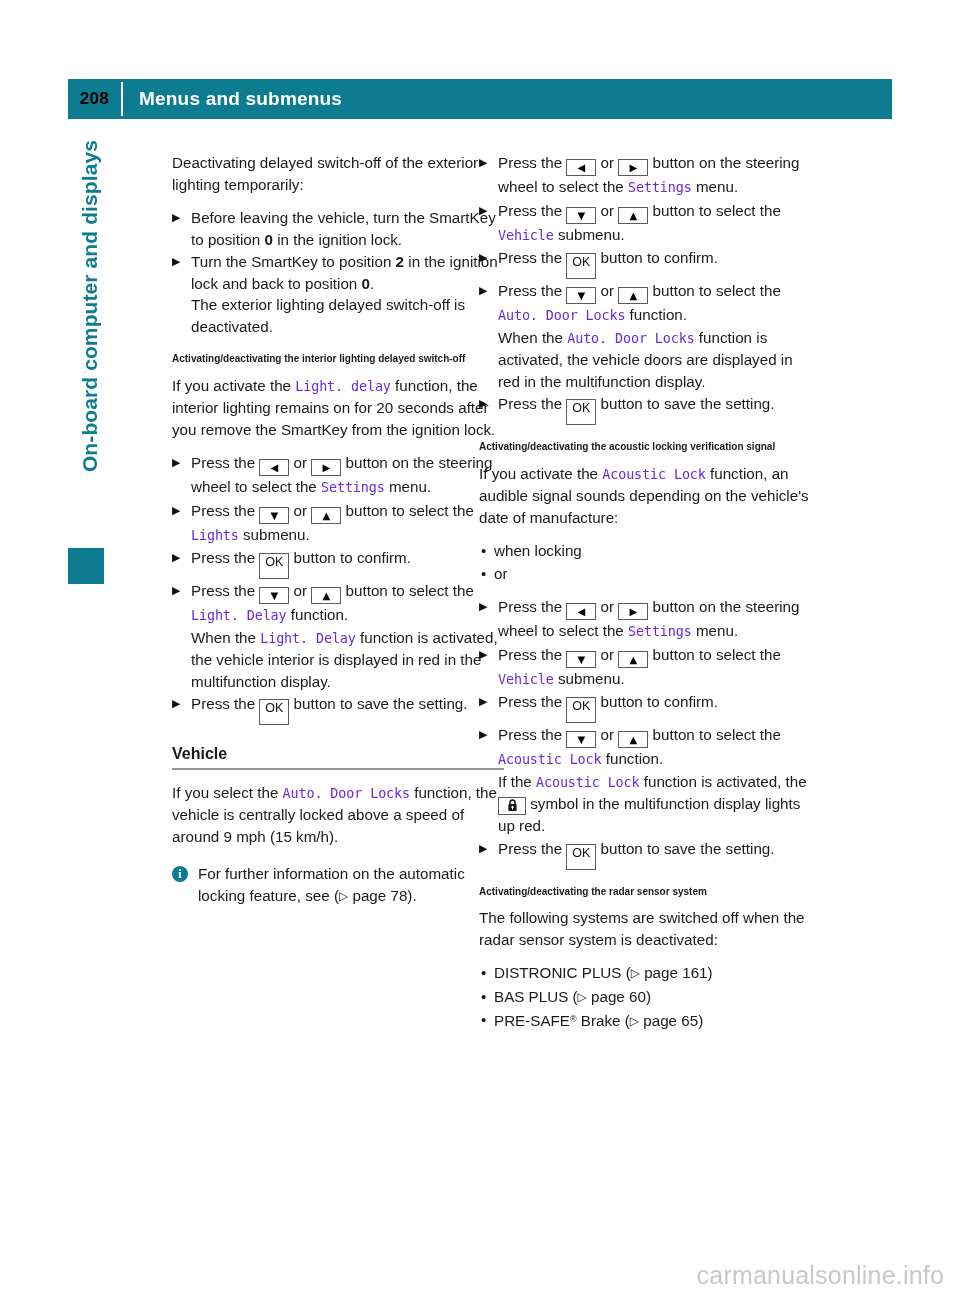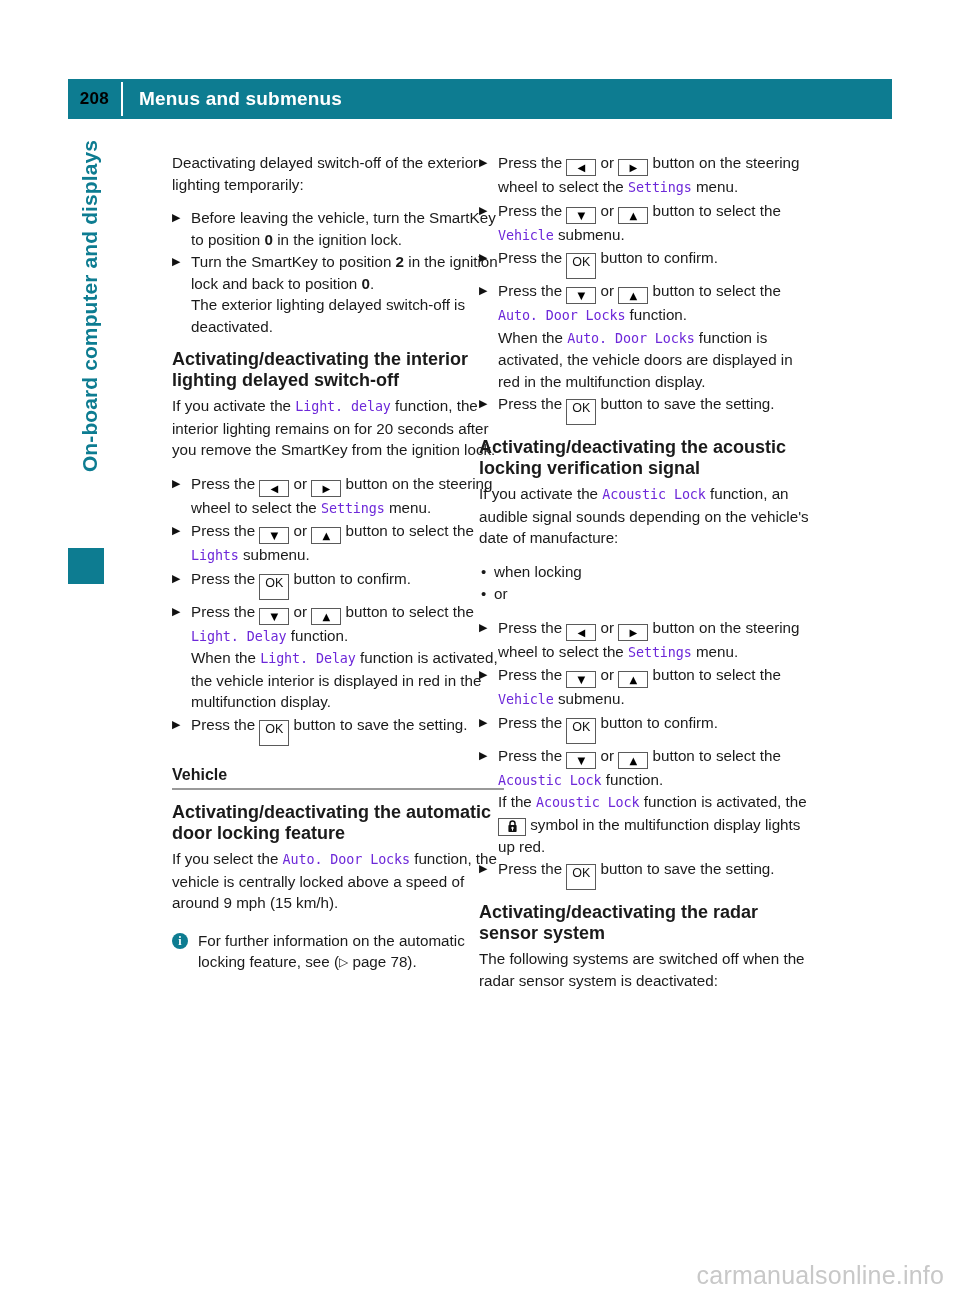--- a/index.html
+++ b/index.html
@@ -95,21 +95,21 @@
   #column-left  { left: 136px; margin-left: 36px; }
   #column-right { left: 479px; }
 
   
   p.para {
     margin: 0 0 12px 0;
   }
 
   h3.subhead {
     margin: 6px 0 5px 0;
-    font-size: 18px;
+    font-size: 10px;
     font-weight: bold;
     line-height: 20.5px;
   }
 
   .section-head-wrap {
     margin: 18px 0 12px 0;
   }
   h2.section-head {
     margin: 0 0 3px 0;
     font-size: 16px;
@@ -290,21 +290,20 @@
     <li>
       <span>Press the </span><span class="keycap ok">OK</span><span> button to save the setting.</span>
     </li>
   </ul>
 
   <div class="section-head-wrap">
     <h2 class="section-head">Vehicle</h2>
     <div class="section-rule"></div>
   </div>
 
-  <h3 class="subhead">Activating/deactivating the automatic door locking feature</h3>
 
   <p class="para"><span>If you select the </span><span class="mono">Auto. Door Locks</span><span> function, the vehicle is centrally locked above a speed of around 9 mph (15 km/h).</span></p>
 
   <div class="note">
     <span class="info-icon">i</span>
     <span>For further information on the automatic locking feature, see (</span><span class="xref">▷</span><span> page 78).</span>
   </div>
 </div>
 
 <div class="column" id="column-right">
@@ -356,15 +355,20 @@
     </li>
     <li>
       <span>Press the </span><span class="keycap ok">OK</span><span> button to save the setting.</span>
     </li>
   </ul>
 
   <h3 class="subhead">Activating/deactivating the radar sensor system</h3>
 
   <p class="para">The following systems are switched off when the radar sensor system is deactivated:</p>
 
+  <ul class="dots">
+    <li><span>DISTRONIC PLUS</span> (<span class="xref">▷</span><span> page 161)</span></li>
+    <li><span>BAS PLUS</span> (<span class="xref">▷</span><span> page 60)</span></li>
+    <li><span>PRE-SAFE</span><sup class="reg">®</sup><span> Brake</span> (<span class="xref">▷</span><span> page 65)</span></li>
+  </ul>
 </div>
 
 <div id="watermark">carmanualsonline.info</div>
 
 </body></html>

